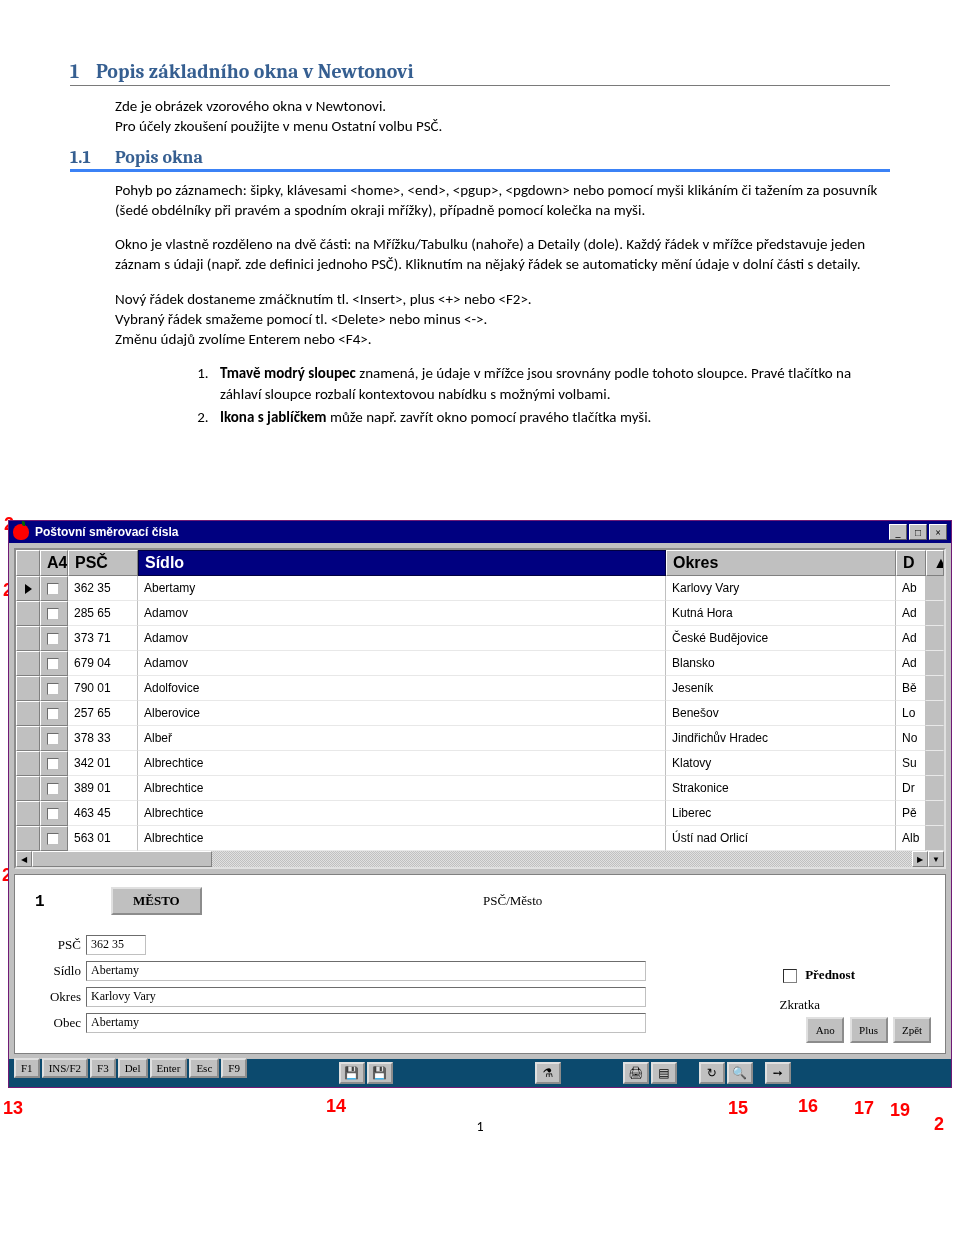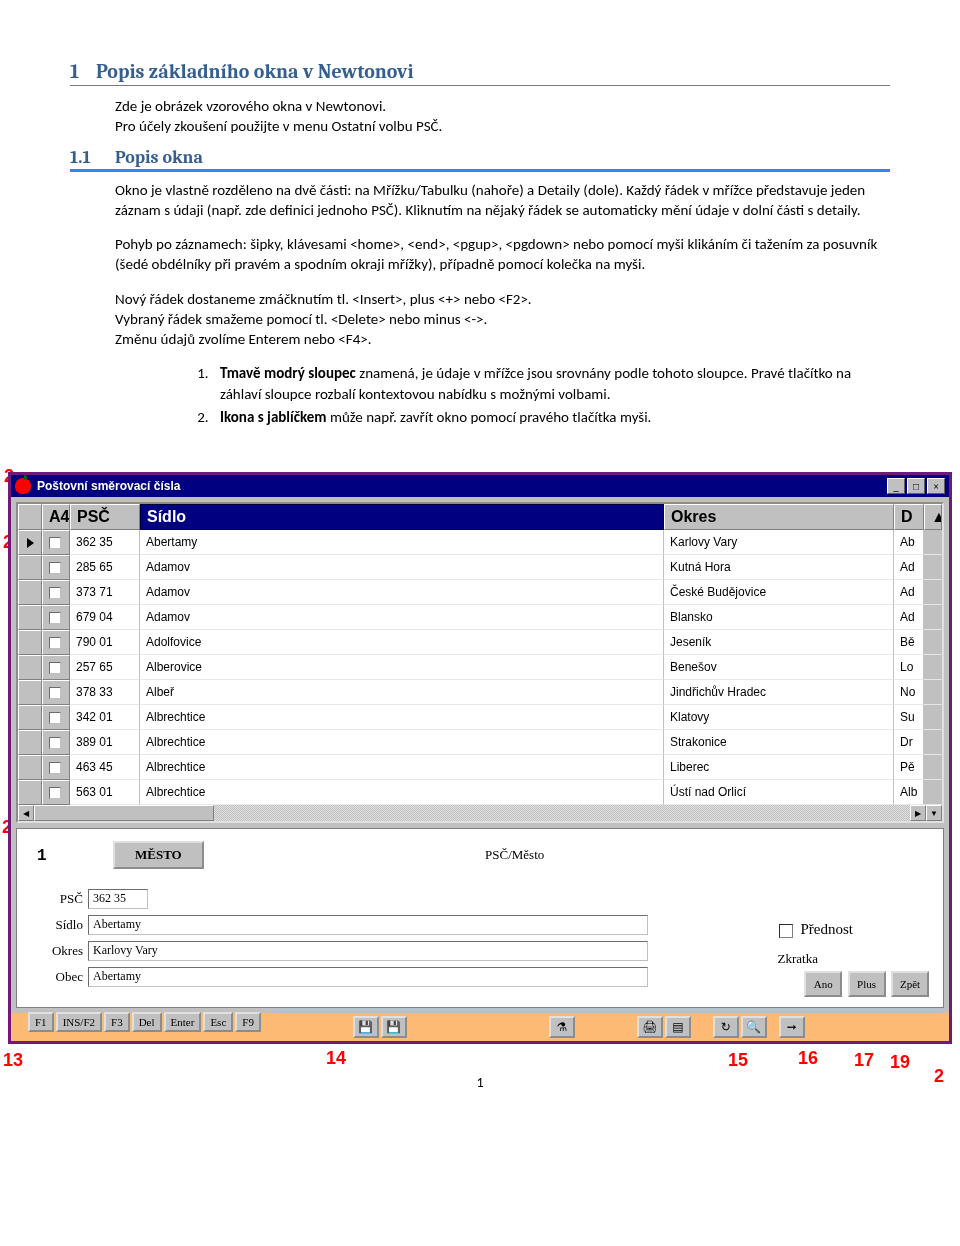--- a/index.html
+++ b/index.html
@@ -14,21 +14,21 @@
   h2 .hnum { display: inline-block; width: 45px; }
   
   .indent { margin-left: 45px; margin-bottom: 10px; line-height: 1.35; }
   .para { margin-bottom: 14px; line-height: 1.35; }
   
   ol.numlist { margin-left: 110px; margin-bottom: 24px; line-height: 1.4; }
   ol.numlist li { margin-bottom: 2px; padding-left: 8px; margin-left: 32px; }
   
   
   .win-wrap { position: relative; margin: 0 8px 20px 8px; }
-  .win { background: #c0c0c0; border: 3px solid #701a75; position: relative; }
+  .win { background: #c0c0c0; border: 1px solid #701a75; position: relative; margin-top: 48px; }
   
   .titlebar { background: #000080; color: #fff; height: 22px; display: flex; align-items: center; padding: 0 4px; font-family: Tahoma, Arial, sans-serif; font-size: 12px; font-weight: bold; }
   .titlebar .apple-ico { width: 16px; height: 16px; background: #ff0000; border-radius: 50% 50% 45% 45%; margin-right: 6px; position: relative; }
   .titlebar .apple-ico::after { content: ""; position: absolute; width: 3px; height: 5px; background: #006600; top: -3px; left: 9px; border-radius: 0 2px 0 2px; }
   .titlebar .spacer { flex: 1; }
   .win-btn { width: 18px; height: 16px; background: #c0c0c0; border: 1px solid #fff; border-right-color: #606060; border-bottom-color: #606060; margin-left: 2px; display: inline-flex; align-items: center; justify-content: center; font-family: Tahoma; font-size: 10px; font-weight: bold; color: #000; }
   
   .grid-area { margin: 5px; border: 2px inset #e0e0e0; background: #fff; position: relative; }
   
   .grid-header { display: flex; background: #c0c0c0; }
@@ -69,29 +69,29 @@
   .detail-form { margin-top: 40px; font-family: Tahoma; font-size: 13px; }
   .form-row { display: flex; align-items: center; margin-bottom: 6px; }
   .form-row .lbl { width: 52px; text-align: right; margin-right: 5px; }
   .form-row .inp { background: #fff; border: 1px inset #c0c0c0; height: 20px; padding: 1px 4px; font-family: Tahoma; font-size: 12px; }
   .inp.psc-w { width: 60px; }
   .inp.sidlo-w { width: 560px; }
   .inp.okres-w { width: 560px; }
   .inp.obec-w { width: 560px; }
   .inp.zkr-w { width: 54px; }
   
-  .prednost-box { position: absolute; right: 90px; top: 92px; display: flex; align-items: flex-end; font-family: Tahoma; font-size: 15px; }
+  .prednost-box { position: absolute; right: 90px; top: 92px; display: flex; align-items: flex-end; font-family: Tahoma; font-size: 13px; font-weight: bold; }
   .prednost-box .cb2 { width: 14px; height: 14px; background: #fff; border: 1px inset #808080; margin-right: 8px; }
   .zkratka-box { position: absolute; right: 66px; top: 122px; display: flex; align-items: center; font-family: Tahoma; font-size: 13px; }
   .zkratka-box .zlbl { margin-right: 5px; }
   
   .action-btns { position: absolute; right: 14px; bottom: 10px; }
   .abtn { width: 38px; height: 26px; background: #c0c0c0; border: 2px outset #e0e0e0; font-family: Tahoma; font-size: 11px; margin-left: 2px; display: inline-flex; align-items: center; justify-content: center; }
   
-  .status-bar { display: flex; padding: 3px 17px; font-family: Tahoma; font-size: 11px; background: #fdba74; }
+  .status-bar { display: flex; padding: 3px 5px; font-family: Tahoma; font-size: 11px; background: #0c4a6e; }
   .status-bar .key-btn { border: 2px outset #e0e0e0; padding: 2px 5px; margin-right: 2px; font-size: 11px; background: #c0c0c0; }
   .status-bar .icon-btn { width: 26px; height: 22px; border: 2px outset #e0e0e0; margin-left: 2px; display: inline-flex; align-items: center; justify-content: center; font-size: 12px; background: #c0c0c0; }
   .status-bar .sep { width: 8px; }
   
   
   .annot { position: absolute; color: #ff0000; font-family: Arial; font-size: 18px; font-weight: bold; text-shadow: 0 0 1px #fff; }
   
   .pagenum { text-align: center; font-family: Calibri, Arial; font-size: 14px; margin-top: 30px; }
 </style>
 </head>
@@ -104,22 +104,22 @@
 
   <div class="indent">
     <span>Zde je obrázek vzorového okna v Newtonovi.</span><br>
     <span>Pro účely zkoušení použijte v menu Ostatní volbu PSČ.</span>
   </div>
 
   <h2>
     <span class="hnum">1.1</span><span>Popis okna</span>
   </h2>
 
+  <div class="indent para">Pohyb po záznamech: šipky, klávesami &lt;home&gt;, &lt;end&gt;, &lt;pgup&gt;, &lt;pgdown&gt; nebo pomocí myši klikáním či tažením za posuvník (šedé obdélníky při pravém a spodním okraji mřížky), případně pomocí kolečka na myši.</div>
   <div class="indent para">Okno je vlastně rozděleno na dvě části: na Mřížku/Tabulku (nahoře) a Detaily (dole). Každý řádek v mřížce představuje jeden záznam s údaji (např. zde definici jednoho PSČ). Kliknutím na nějaký řádek se automaticky mění údaje v dolní části s detaily.</div>
-  <div class="indent para">Pohyb po záznamech: šipky, klávesami &lt;home&gt;, &lt;end&gt;, &lt;pgup&gt;, &lt;pgdown&gt; nebo pomocí myši klikáním či tažením za posuvník (šedé obdélníky při pravém a spodním okraji mřížky), případně pomocí kolečka na myši.</div>
   <div class="indent para">
     <span>Nový řádek dostaneme zmáčknutím tl. &lt;Insert&gt;, plus &lt;+&gt; nebo &lt;F2&gt;.</span><br>
     <span>Vybraný řádek smažeme pomocí tl. &lt;Delete&gt; nebo minus &lt;-&gt;.</span><br>
     <span>Změnu údajů zvolíme Enterem nebo &lt;F4&gt;.</span>
   </div>
 
   <ol class="numlist">
     <li><b>Tmavě modrý sloupec</b><span> znamená, je údaje v mřížce jsou srovnány podle tohoto sloupce. Pravé tlačítko na záhlaví sloupce rozbalí kontextovou nabídku s možnými volbami.</span></li>
     <li><b>Ikona s jablíčkem</b><span> může např. zavřít okno pomocí pravého tlačítka myši.</span></li>
   </ol>

